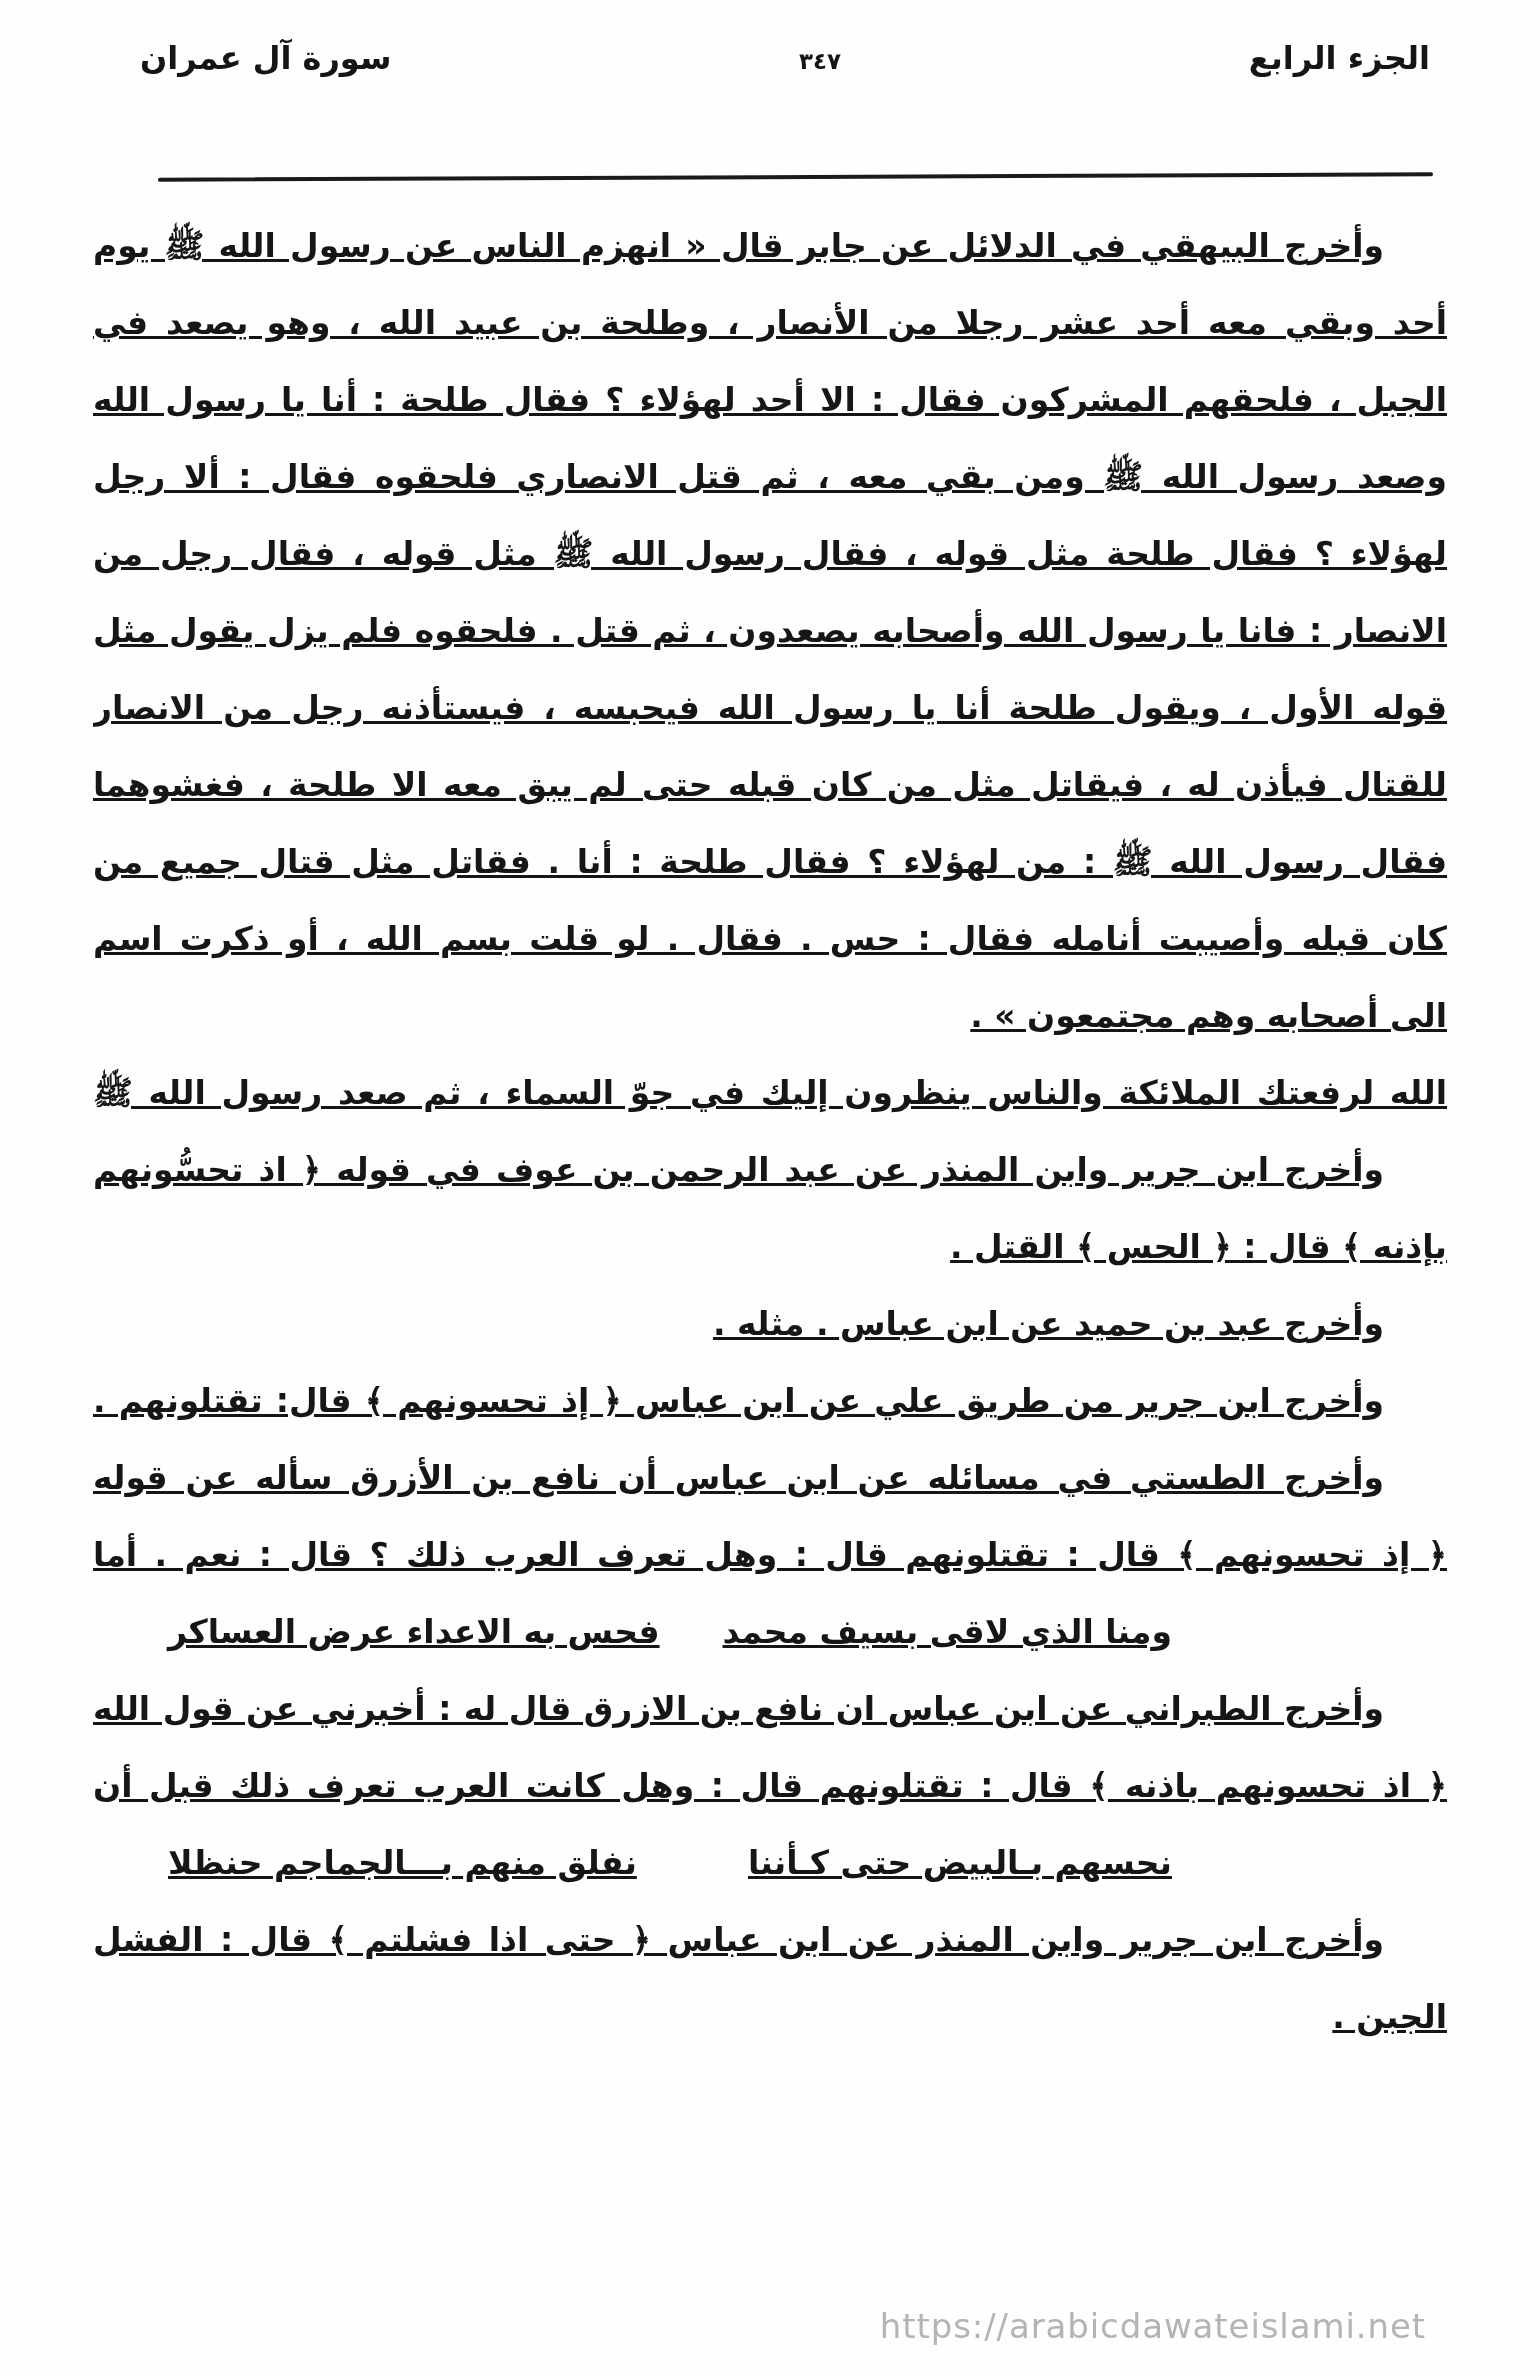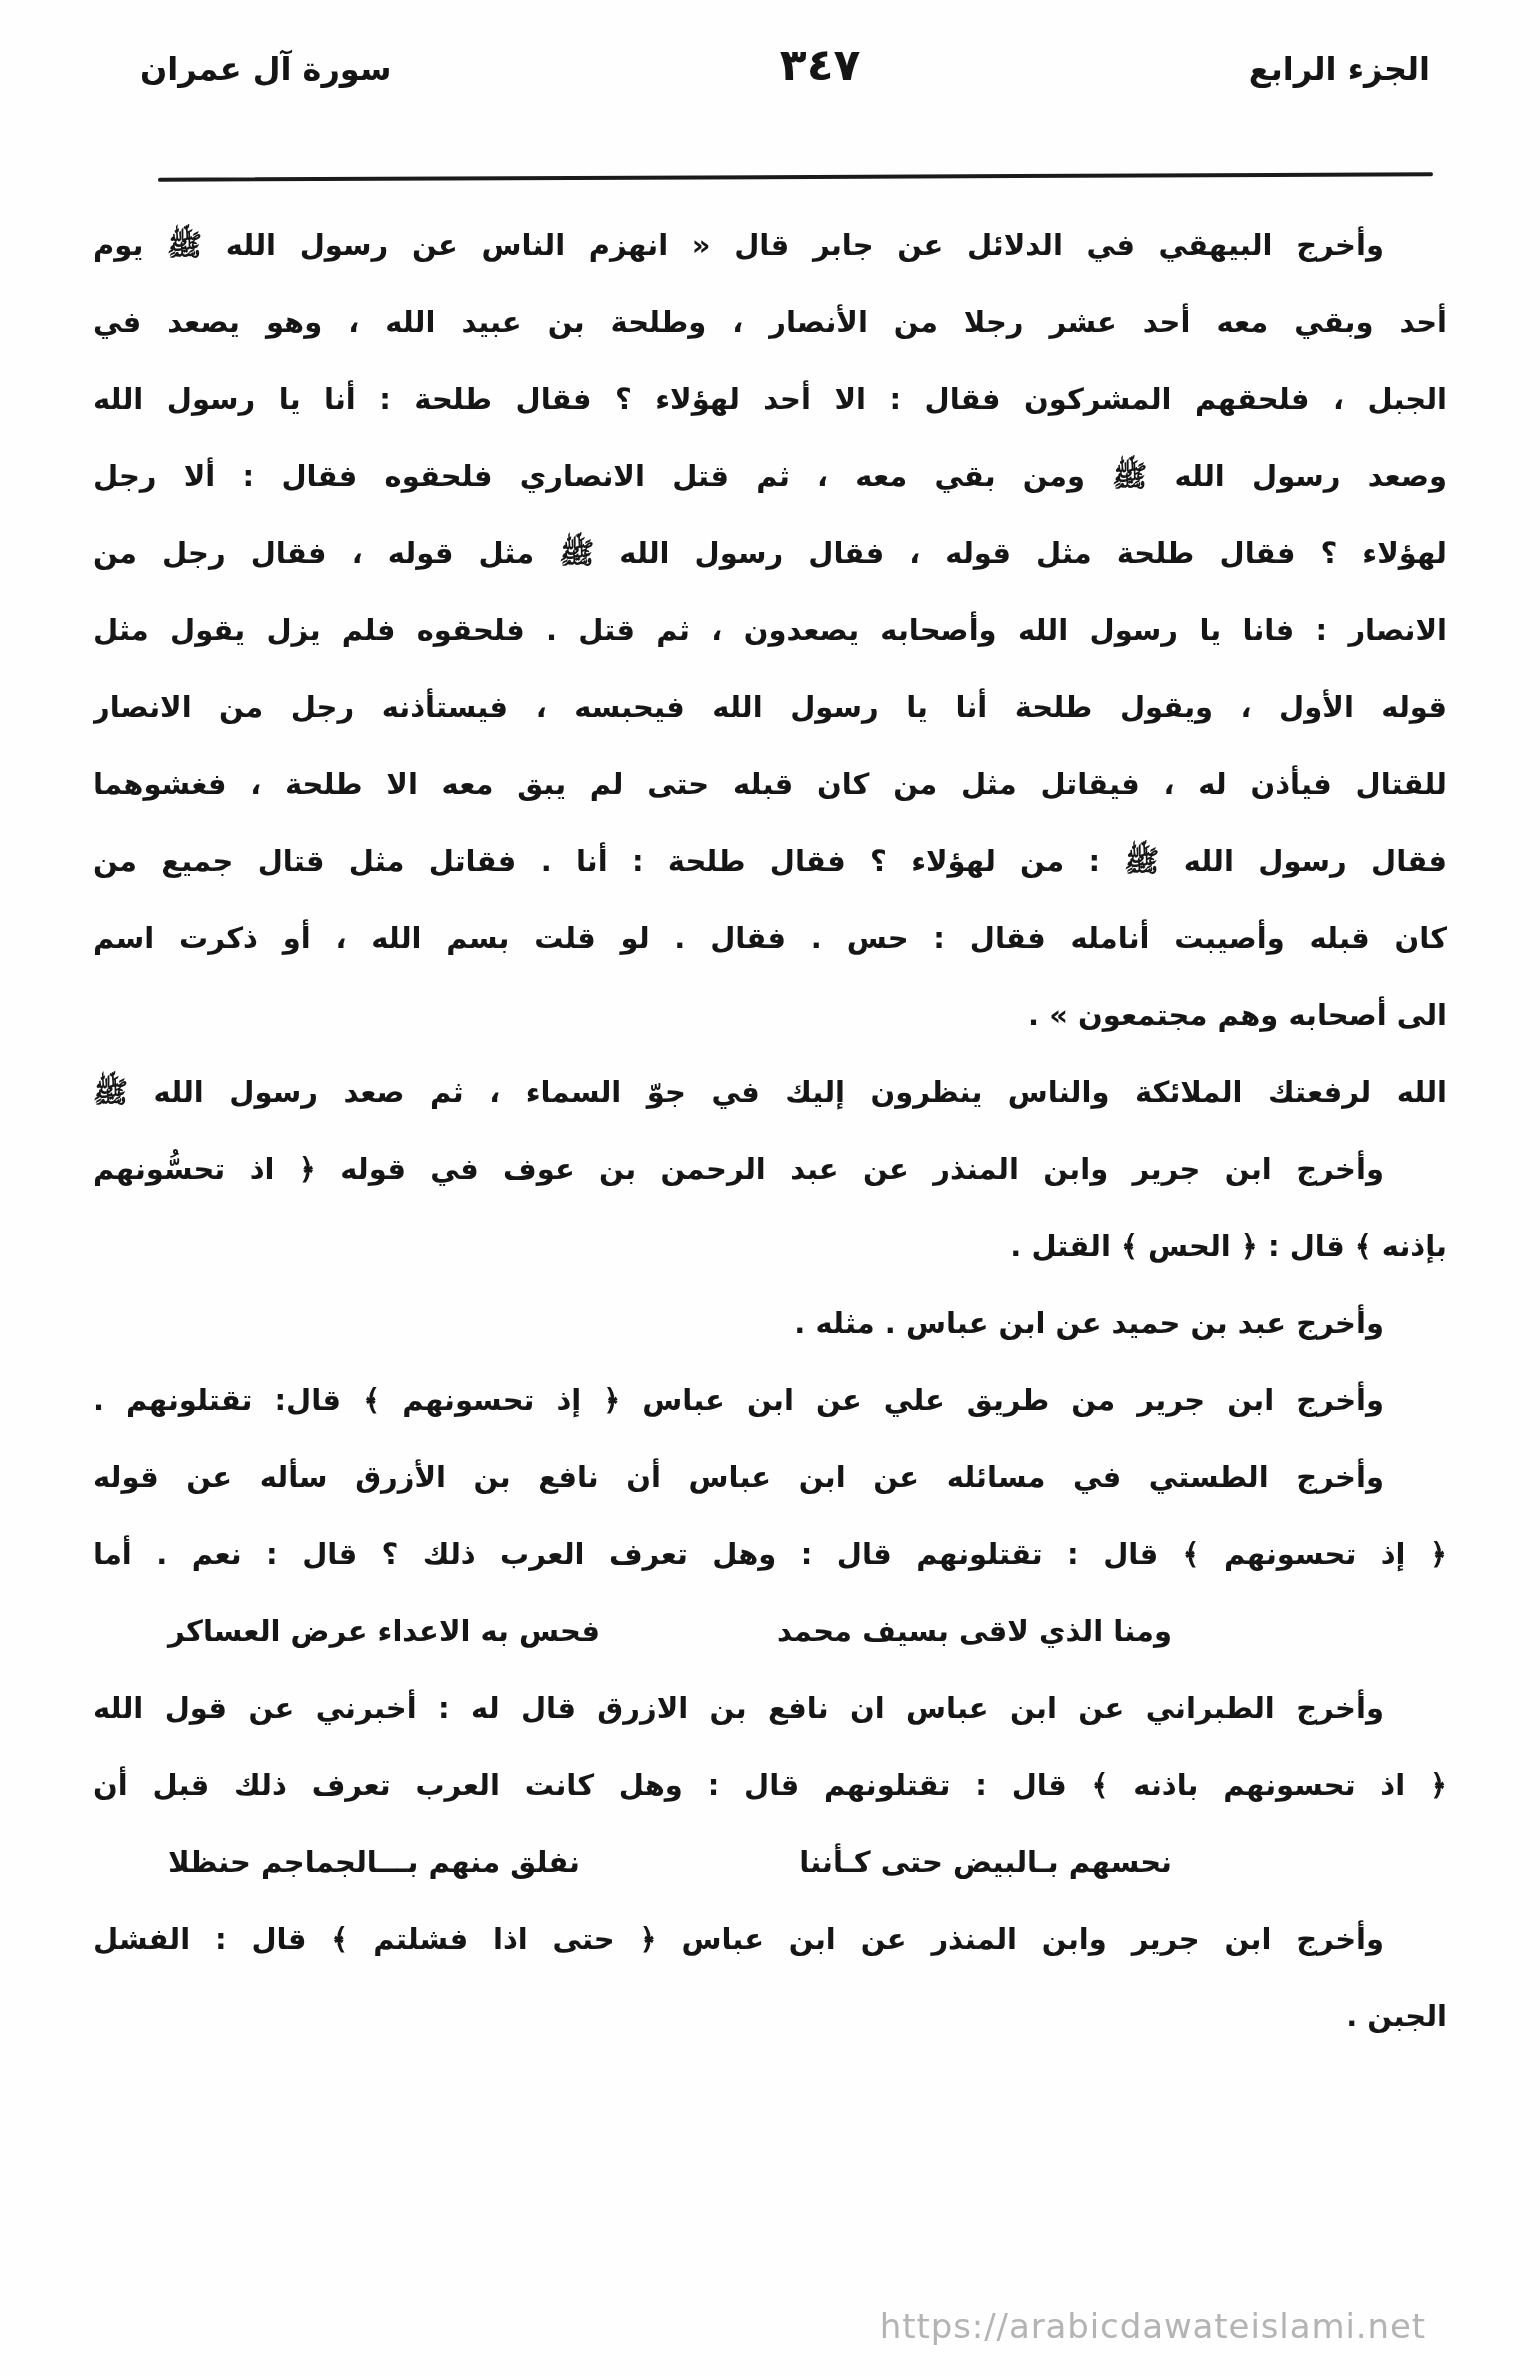--- a/index.html
+++ b/index.html
@@ -23,41 +23,42 @@
     top: 39px;
     right: 110px;
     left: 140px;
     display: flex;
     justify-content: space-between;
     align-items: baseline;
     font-size: 32px;
     font-weight: bold;
     color: #151515;
   }
-  .page-header .hdr-center { font-size: 44px; }
+  .page-header .hdr-center { font-size: 23px; }
   .header-rule {
     position: absolute;
     top: 175px;
     left: 158px;
     right: 107px;
     height: 3.7px;
     background: #1b1b1b;
     transform: rotate(-0.25deg);
     border-radius: 1.9px;
   }
   
   .body-text {
     position: absolute;
     top: 207px;
     right: 93px;
     left: 93px;
-    font-size: 29px;
+    font-size: 33px;
     font-weight: bold;
     line-height: 77px;
     color: #161616;
+    text-decoration: underline;
   }
   .ln {
     margin: 0;
     height: 77px;
     overflow: hidden;
     text-align: justify;
     text-align-last: justify;
   }
   .ln.indent { text-indent: 63px; }
   .ln.end {

